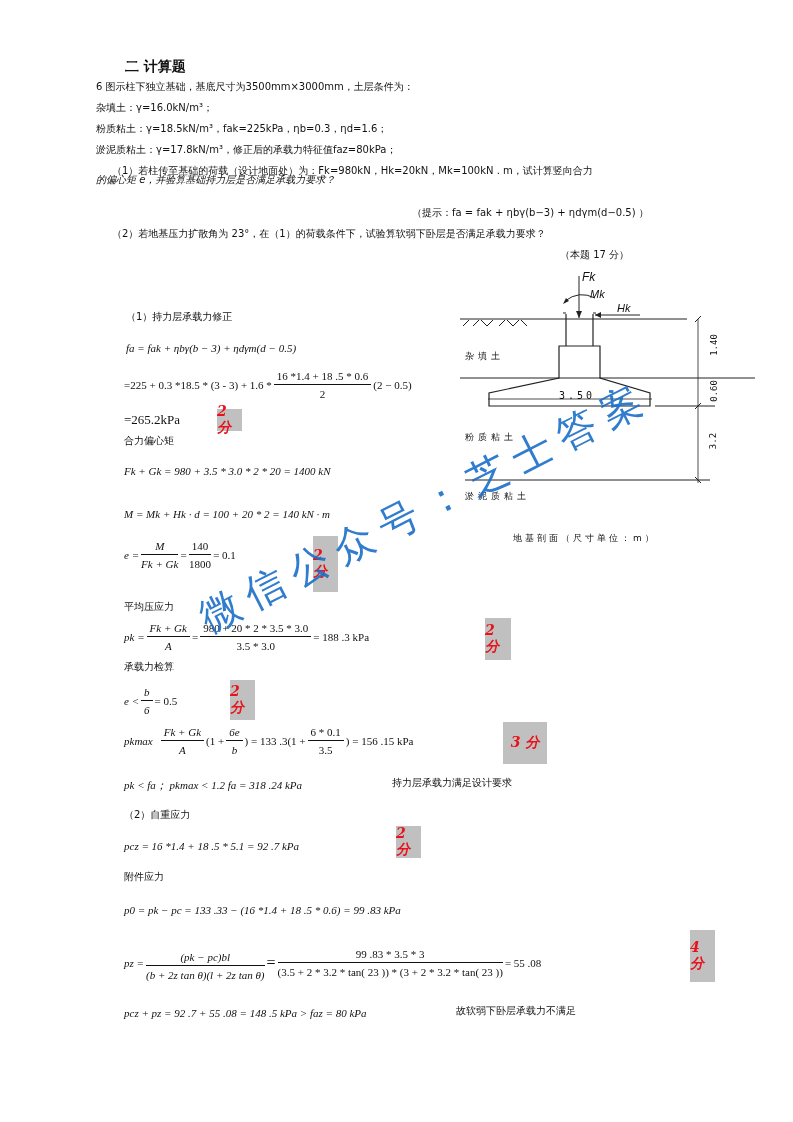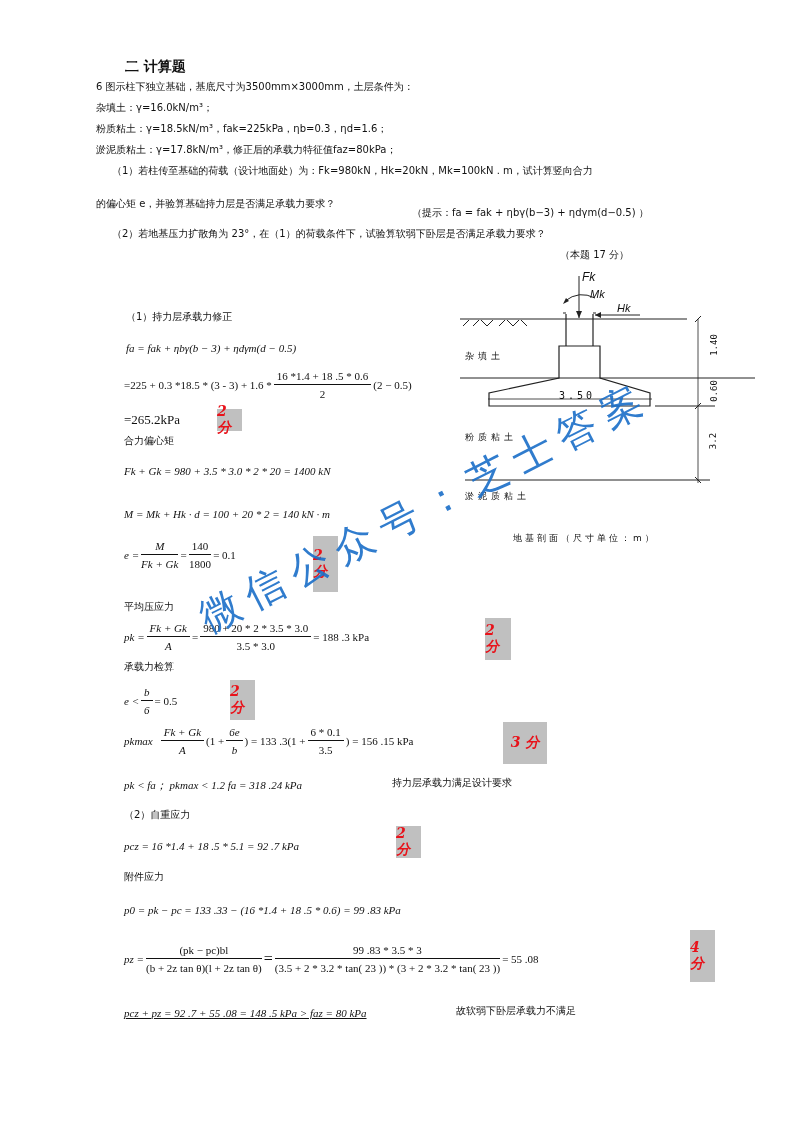--- a/index.html
+++ b/index.html
@@ -23,21 +23,21 @@
 </style>
 </head>
 <body>
 
 <div class="abs cn bold t14" style="left:125px;top:58px;">二 计算题</div>
 <div class="abs cn t13" style="left:96px;top:80px;">6 图示柱下独立基础，基底尺寸为3500mm×3000mm，土层条件为：</div>
 <div class="abs cn t13" style="left:96px;top:101px;">杂填土：γ=16.0kN/m³；</div>
 <div class="abs cn t13" style="left:96px;top:122px;">粉质粘土：γ=18.5kN/m³，fak=225kPa，ηb=0.3，ηd=1.6；</div>
 <div class="abs cn t13" style="left:96px;top:143px;">淤泥质粘土：γ=17.8kN/m³，修正后的承载力特征值faz=80kPa；</div>
 <div class="abs cn t13" style="left:112px;top:164px;">（1）若柱传至基础的荷载（设计地面处）为：Fk=980kN，Hk=20kN，Mk=100kN . m，试计算竖向合力</div>
-<div class="abs cn t13" style="left:96px;top:197px;">的偏心矩 e，并验算基础持力层是否满足承载力要求？</div>
+<div class="abs cn t13" style="left:96px;top:173px;font-style:italic;">的偏心矩 e，并验算基础持力层是否满足承载力要求？</div>
 <div class="abs cn t13" style="left:412px;top:206px;">（提示：fa = fak + ηbγ(b−3) + ηdγm(d−0.5)   ）</div>
 <div class="abs cn t13" style="left:112px;top:227px;">（2）若地基压力扩散角为 23°，在（1）的荷载条件下，试验算软弱下卧层是否满足承载力要求？</div>
 <div class="abs cn t13" style="left:560px;top:248px;">（本题 17 分）</div>
 
 <div style="position:absolute;left:455px;top:268px;width:300px;height:280px;">
   <svg width="300" height="280" style="position:absolute;left:0;top:0;">
 
     <line x1="5" y1="51" x2="232" y2="51" stroke="#222" stroke-width="1.2"></line>
     <path d="M8,58 L14,52 M18,58 L24,52 M26,52 L32,58 L38,52 M44,58 L50,52 M52,52 L58,58 L64,52 M66,52 L72,58" stroke="#222" stroke-width="1" fill="none"></path>
 
@@ -168,29 +168,29 @@
 
 <div class="abs cn t13" style="left:124px;top:808px;">（2）自重应力</div>
 <div class="abs math" style="left:124px;top:840px;font-style:italic;">pcz = 16 *1.4 + 18 .5 * 5.1 = 92 .7 kPa</div>
 <div class="score" style="left:396px;top:826px;width:25px;height:32px;">2 分</div>
 
 <div class="abs cn t13" style="left:124px;top:870px;">附件应力</div>
 <div class="abs math" style="left:124px;top:904px;font-style:italic;">p0 = pk − pc = 133 .33 − (16 *1.4 + 18 .5 * 0.6) = 99 .83 kPa</div>
 
 <div class="abs math" style="left:124px;top:944px;display:flex;align-items:center;">
   <span style="font-style:italic;">pz =</span>
-  <span class="frac" style="">
+  <span class="frac" style="font-style:italic;margin-top:7px;">
       <span class="num">(pk − pc)bl</span>
       <span class="den">(b + 2z tan θ)(l + 2z tan θ)</span>
     </span>
   <span style="font-size:16px;">=</span>
   <span class="frac">
       <span class="num">99 .83 * 3.5 * 3</span>
       <span class="den">(3.5 + 2 * 3.2 * tan( 23 )) * (3 + 2 * 3.2 * tan( 23 ))</span>
     </span>
   <span>= 55 .08</span>
 </div>
 <div class="score" style="left:690px;top:930px;width:25px;height:52px;">4 分</div>
 
-<div class="abs math" style="left:124px;top:1007px;font-style:italic;text-decoration:underline;">pcz + pz = 92 .7 + 55 .08 = 148 .5 kPa  &gt;  faz = 80 kPa</div>
+<div class="abs math" style="left:124px;top:1007px;font-style:italic;">pcz + pz = 92 .7 + 55 .08 = 148 .5 kPa  &gt;  faz = 80 kPa</div>
 <div class="abs cn t13" style="left:456px;top:1004px;">故软弱下卧层承载力不满足</div>
 
 <div class="watermark" style="left:215px;top:590px;">微信公众号：芝士答案</div>
 
 </body></html>

